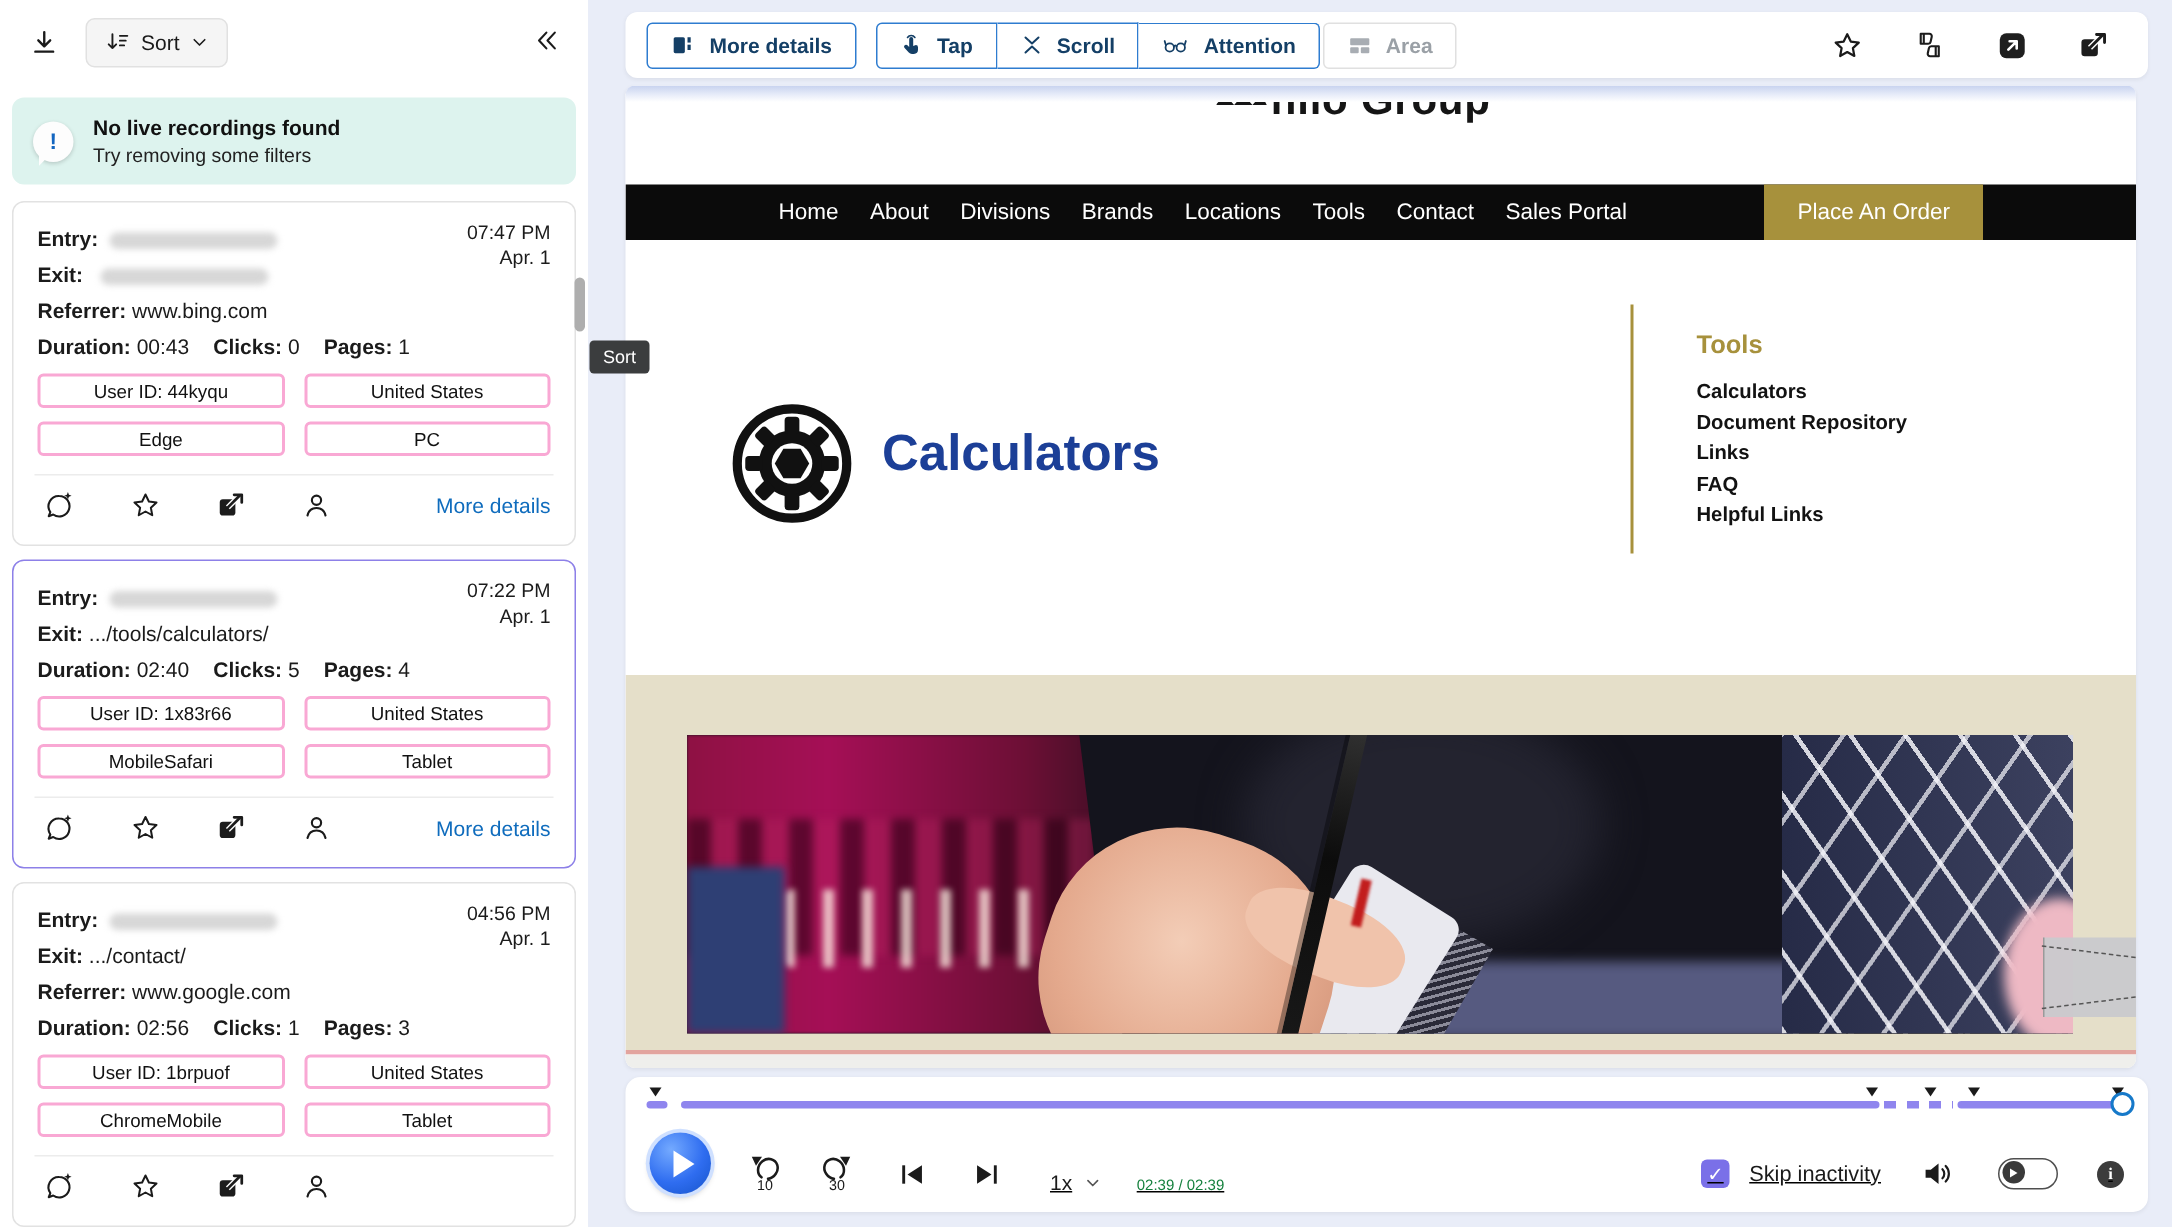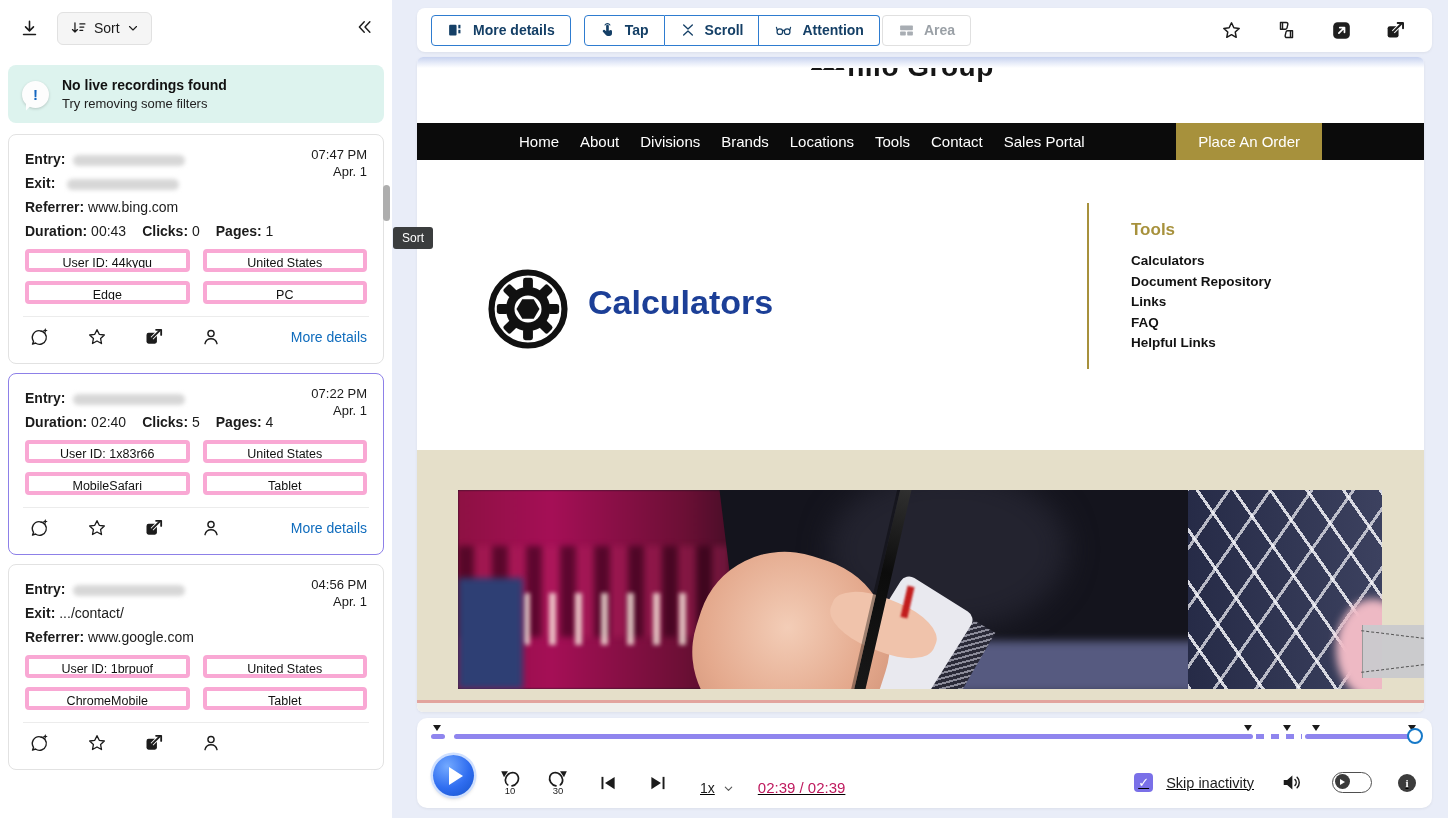--- a/index.html
+++ b/index.html
@@ -25,21 +25,21 @@
   .alert-sub { font-size:13px; color:#222; margin-top:3px; }
   .cards { padding:2px 8px 0; }
   .rec-card { position:relative; background:#fff; border:1px solid #e2e2e2; border-radius:8px; padding:12px 16px 6px; margin-top:9px; }
   .rec-card.selected { border:1.5px solid #8d80e8; }
   .rec-line { font-size:14px; line-height:24px; color:#1b1b1b; white-space:nowrap; }
   .lbl { font-weight:bold; }
   .blur-pill { display:inline-block; vertical-align:middle; width:112px; height:11px; margin-left:8px; border-radius:6px; background:#d7d7d7; filter:blur(2px); }
   .rec-time { position:absolute; right:16px; top:11px; text-align:right; font-size:13px; color:#1b1b1b; line-height:17px; }
   .rec-stats { display:flex; gap:16px; font-size:14px; line-height:24px; color:#1b1b1b; }
   .rec-tags { display:grid; grid-template-columns:1fr 1fr; gap:9px 13px; margin-top:6px; }
-  .tag { border:4px solid #f9a8d4; border-radius:4px; height:23px; line-height:21px; text-align:center; font-size:12.5px; color:#111; overflow:hidden; }
+  .tag { border:2px solid #f9a8d4; border-radius:4px; height:23px; line-height:21px; text-align:center; font-size:12.5px; color:#111; overflow:hidden; }
   .rec-divider { border:none; border-top:1px solid #ececec; margin:12px -2px 0; }
   .rec-actions { display:flex; align-items:center; height:40px; gap:29px; }
   .rec-actions .spacer { flex:1; }
   .more-link { color:#0f6cbd; font-size:14px; background:none; border:none; cursor:pointer; font-family:inherit; }
   .sb-scroll-thumb { position:absolute; left:383px; top:185px; width:7px; height:36px; border-radius:4px; background:#aeaeae; }
   .sort-tooltip { position:absolute; left:393px; top:227px; background:#3b3d3e; color:#fff; font-size:12px; padding:4px 9px; border-radius:3px; z-index:50; }
 
   
   .toolbar { position:absolute; left:417px; top:8px; width:1015px; height:44px; background:#fff; border-radius:8px; box-shadow:0 1px 3px rgba(0,0,0,.06); display:flex; align-items:center; padding:0 14px; }
   .tb-btn { display:flex; align-items:center; gap:9px; font-family:inherit; font-size:14px; font-weight:600; color:#143f66; background:#fff; border:1px solid #2e7cd0; border-radius:4px; height:31px; padding:0 15px; cursor:pointer; }
@@ -102,21 +102,21 @@
   .seg.dashed { background:repeating-linear-gradient(90deg,#8f85ee 0 8px,rgba(0,0,0,0) 8px 15px); border-radius:0; }
   .marker { position:absolute; top:-9px; width:0; height:0; border-left:4.5px solid transparent; border-right:4.5px solid transparent; border-top:6.5px solid #1b1b1b; transform:translateX(-4px); }
   .handle { position:absolute; top:-6px; width:16px; height:16px; border-radius:50%; background:#fff; border:2px solid #1679c9; transform:translateX(-9px); cursor:pointer; }
   .controls { position:absolute; left:16px; right:16px; top:37px; display:flex; align-items:flex-end;text-decoration:underline; }
   .play-btn { width:41px; height:41px; border-radius:50%; border:none; cursor:pointer; background:radial-gradient(circle at 35% 28%,#74aaff 0%,#2f6df0 55%,#1553c9 100%); box-shadow:0 0 0 2.5px #cfe0ff, 0 2px 4px rgba(0,0,0,.25); display:flex; align-items:center; justify-content:center; }
   .play-btn .tri { width:0; height:0; border-left:14px solid #fff; border-top:9px solid transparent; border-bottom:9px solid transparent; margin-left:4px; }
   .skip-wrap { position:relative; width:24px; height:26px; cursor:pointer; }
   .skip-num { position:absolute; left:0; right:0; bottom:0; text-align:center; font-size:9.5px; color:#1b1b1b; }
   .ctrl-gap { width:24px; }
   .speed { display:flex; align-items:center; gap:8px; font-size:14px; color:#1b1b1b; cursor:pointer; }
-  .time-text { font-size:15px; color:#be185d; margin-left:24px; }
+  .time-text { font-size:10px; color:#15803d; margin-left:24px; }
   .right-cluster { margin-left:auto; display:flex; align-items:center; gap:0; }
   .checkbox { width:19px; height:19px; border-radius:4px; background:#7a70e8; color:#fff; font-size:13px; display:flex; align-items:center; justify-content:center; cursor:pointer; }
   .skip-label { font-size:14.5px; color:#1b1b1b; margin-left:13px; }
   .toggle { width:40px; height:21px; border:1.5px solid #4f4f4f; border-radius:11px; position:relative; cursor:pointer; }
   .toggle .knob { position:absolute; left:1.5px; top:1.3px; width:15px; height:15px; border-radius:50%; background:#3a3a3a; display:flex; align-items:center; justify-content:center; }
   .toggle .knob .t { width:0; height:0; border-left:5px solid #fff; border-top:3.5px solid transparent; border-bottom:3.5px solid transparent; margin-left:1px; }
   .info-circle { width:18px; height:18px; border-radius:50%; background:#3c3c3c; color:#fff; font-size:11px; font-weight:bold; display:flex; align-items:center; justify-content:center; font-family:"Liberation Serif", serif; cursor:pointer; }
 </style>
 </head>
 <body>
@@ -206,20 +206,21 @@
       <button class="more-link">More details</button>
     </div>
   </article>
 
   <article class="rec-card selected">
     <div class="rec-time">
       <div class="time">07:22 PM</div>
       <div class="date">Apr. 1</div>
     </div>
     <div class="rec-line"><span class="lbl">Entry:</span><span class="blur-pill"></span></div>
+    <div class="rec-line"><span class="lbl">Exit:</span> <span class="exit-val">.../tools/calculators/</span></div>
 
     <div class="rec-stats">
       <span><span class="lbl">Duration:</span> <span class="duration-val">02:40</span></span>
       <span><span class="lbl">Clicks:</span> <span class="clicks-val">5</span></span>
       <span><span class="lbl">Pages:</span> <span class="pages-val">4</span></span>
     </div>
     <div class="rec-tags">
             <div class="tag">User ID: 1x83r66</div>
             <div class="tag">United States</div>
             <div class="tag">MobileSafari</div>
@@ -258,20 +259,25 @@
   </article>
 
   <article class="rec-card">
     <div class="rec-time">
       <div class="time">04:56 PM</div>
       <div class="date">Apr. 1</div>
     </div>
     <div class="rec-line"><span class="lbl">Entry:</span><span class="blur-pill"></span></div>
     <div class="rec-line"><span class="lbl">Exit:</span> <span class="exit-val">.../contact/</span></div>
     <div class="rec-line ref-line"><span class="lbl">Referrer:</span> <span class="ref-val">www.google.com</span></div>
+    <div class="rec-stats">
+      <span><span class="lbl">Duration:</span> <span class="duration-val">02:56</span></span>
+      <span><span class="lbl">Clicks:</span> <span class="clicks-val">1</span></span>
+      <span><span class="lbl">Pages:</span> <span class="pages-val">3</span></span>
+    </div>
     <div class="rec-tags">
             <div class="tag">User ID: 1brpuof</div>
             <div class="tag">United States</div>
             <div class="tag">ChromeMobile</div>
             <div class="tag">Tablet</div>
           </div>
     <hr class="rec-divider">
     <div class="rec-actions">
       <button class="icon-btn">
         <svg width="21" height="21" viewBox="0 0 24 24">

